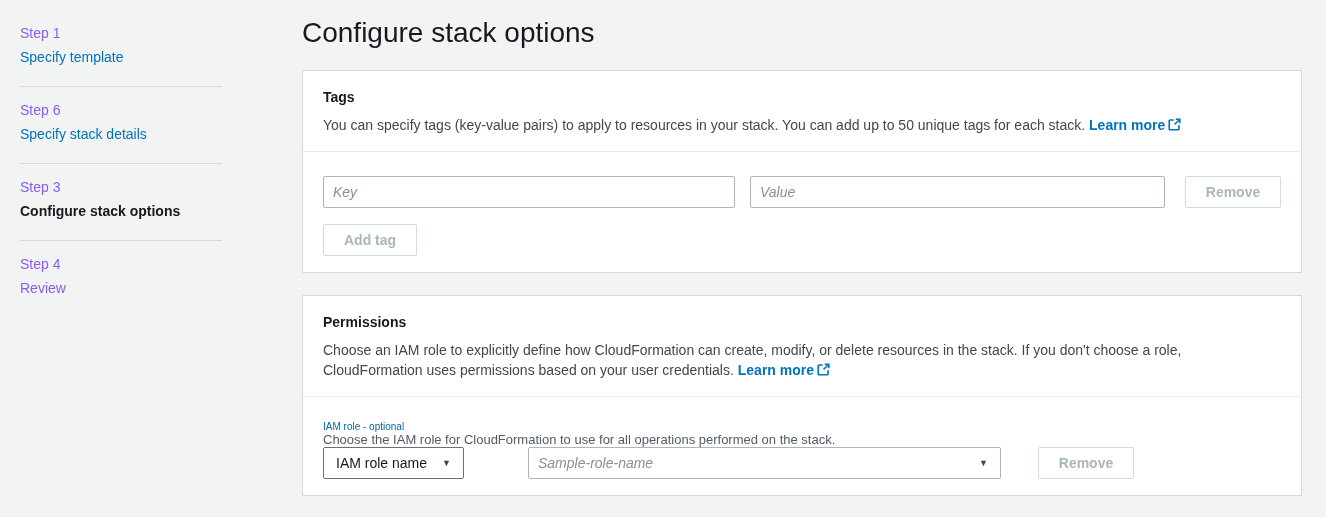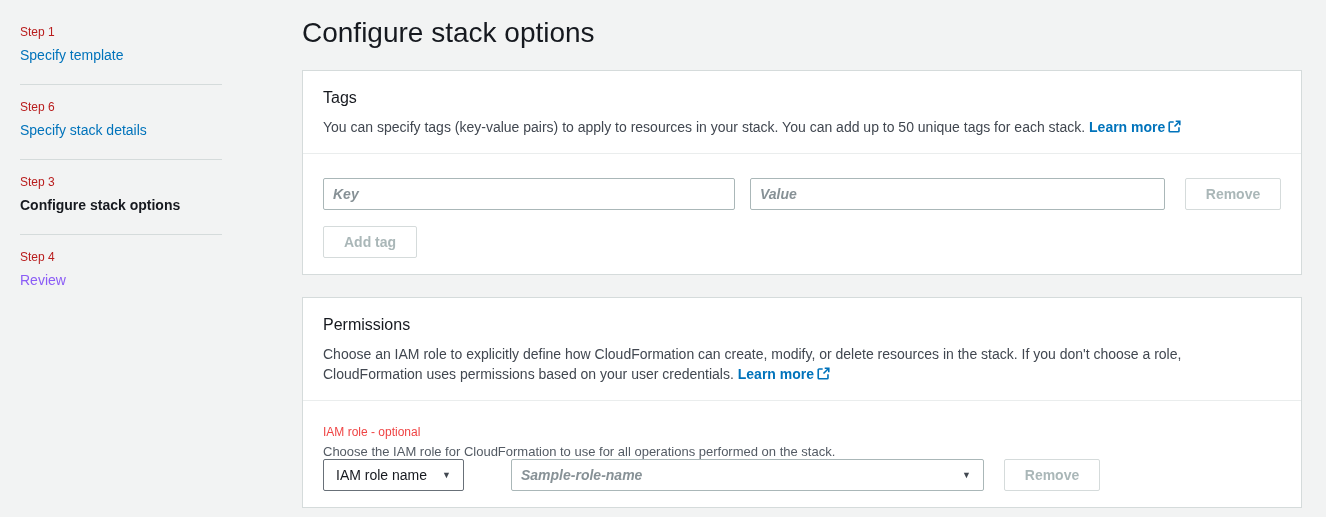--- a/index.html
+++ b/index.html
@@ -20,22 +20,22 @@
     margin-left: 20px;
     padding-top: 10px;
     flex-shrink: 0;
   }
   .step-group {
     padding: 15px 0 20px;
     border-bottom: 1px solid #d5dbdb;
   }
   .step-group:last-child { border-bottom: none; }
   .step-num {
-    font-size: 12px;
-    color: #b91c1c;
+    font-size: 14px;
+    color: #8b5cf6;
     margin-bottom: 7px;
   }
   .step-label { font-size: 14px; line-height: 18px; }
   .step-label a {
     color: #0073bb;
     text-decoration: none;
     cursor: pointer;
   }
   .step-label.current { font-weight: 700; color: #16191f; }
   .step-label.disabled { color: #8b5cf6; }
@@ -52,22 +52,22 @@
     margin: 16px 0 20px;
     color: #16191f;
   }
   .panel {
     background: #ffffff;
     border: 1px solid #d5dbdb;
     margin-bottom: 22px;
   }
   .panel-header { padding: 18px 20px 16px; }
   .panel-header h2 {
-    font-size: 16px;
-    font-weight: 400;
+    font-size: 14px;
+    font-weight: 700;
     margin: 0 0 10px;
     color: #16191f;
   }
   .panel-desc {
     font-size: 14px;
     line-height: 20px;
     color: #414750;
     margin: 0;
   }
   .learn-more {
@@ -88,21 +88,20 @@
     height: 32px;
     border: 1px solid #aab7b8;
     border-radius: 2px;
     padding: 0 9px;
     font-size: 14px;
     font-family: "Liberation Sans", sans-serif;
     color: #16191f;
     background: #fff;
     outline: none;
     width: 100%;
-    font-weight: bold;
   }
   .text-input::placeholder { font-style: italic; color: #879196; opacity: 1; }
   .btn {
     height: 32px;
     background: #fff;
     border: 1px solid #d5dbdb;
     border-radius: 2px;
     font-size: 14px;
     font-weight: 700;
     font-family: "Liberation Sans", sans-serif;
@@ -111,23 +110,23 @@
     cursor: pointer;
     white-space: nowrap;
   }
   .tag-row { display: flex; gap: 15px; margin-bottom: 16px; }
   .tag-key-wrap { width: 415px; }
   .tag-value-wrap { width: 418px; margin-left: 0; }
   .remove-col { width: 96px; flex-shrink: 0; margin-left: 5px; }
   .remove-col .btn { width: 96px; padding: 0; }
 
   
-  .field-label { font-size: 12px; color: #ef4444; margin-bottom: 5px; }
+  .field-label { font-size: 10px; color: #0369a1; }
   .field-desc { font-size: 13px; color: #545b64; }
-  .iam-row { display: flex; gap: 15px; align-items: center; }
+  .iam-row { display: flex; gap: 32px; align-items: center; }
   .select-btn {
     width: 141px;
     height: 32px;
     background: #fff;
     border: 1px solid #687078;
     border-radius: 2px;
     font-size: 14px;
     font-family: "Liberation Sans", sans-serif;
     color: #16191f;
     display: flex;

